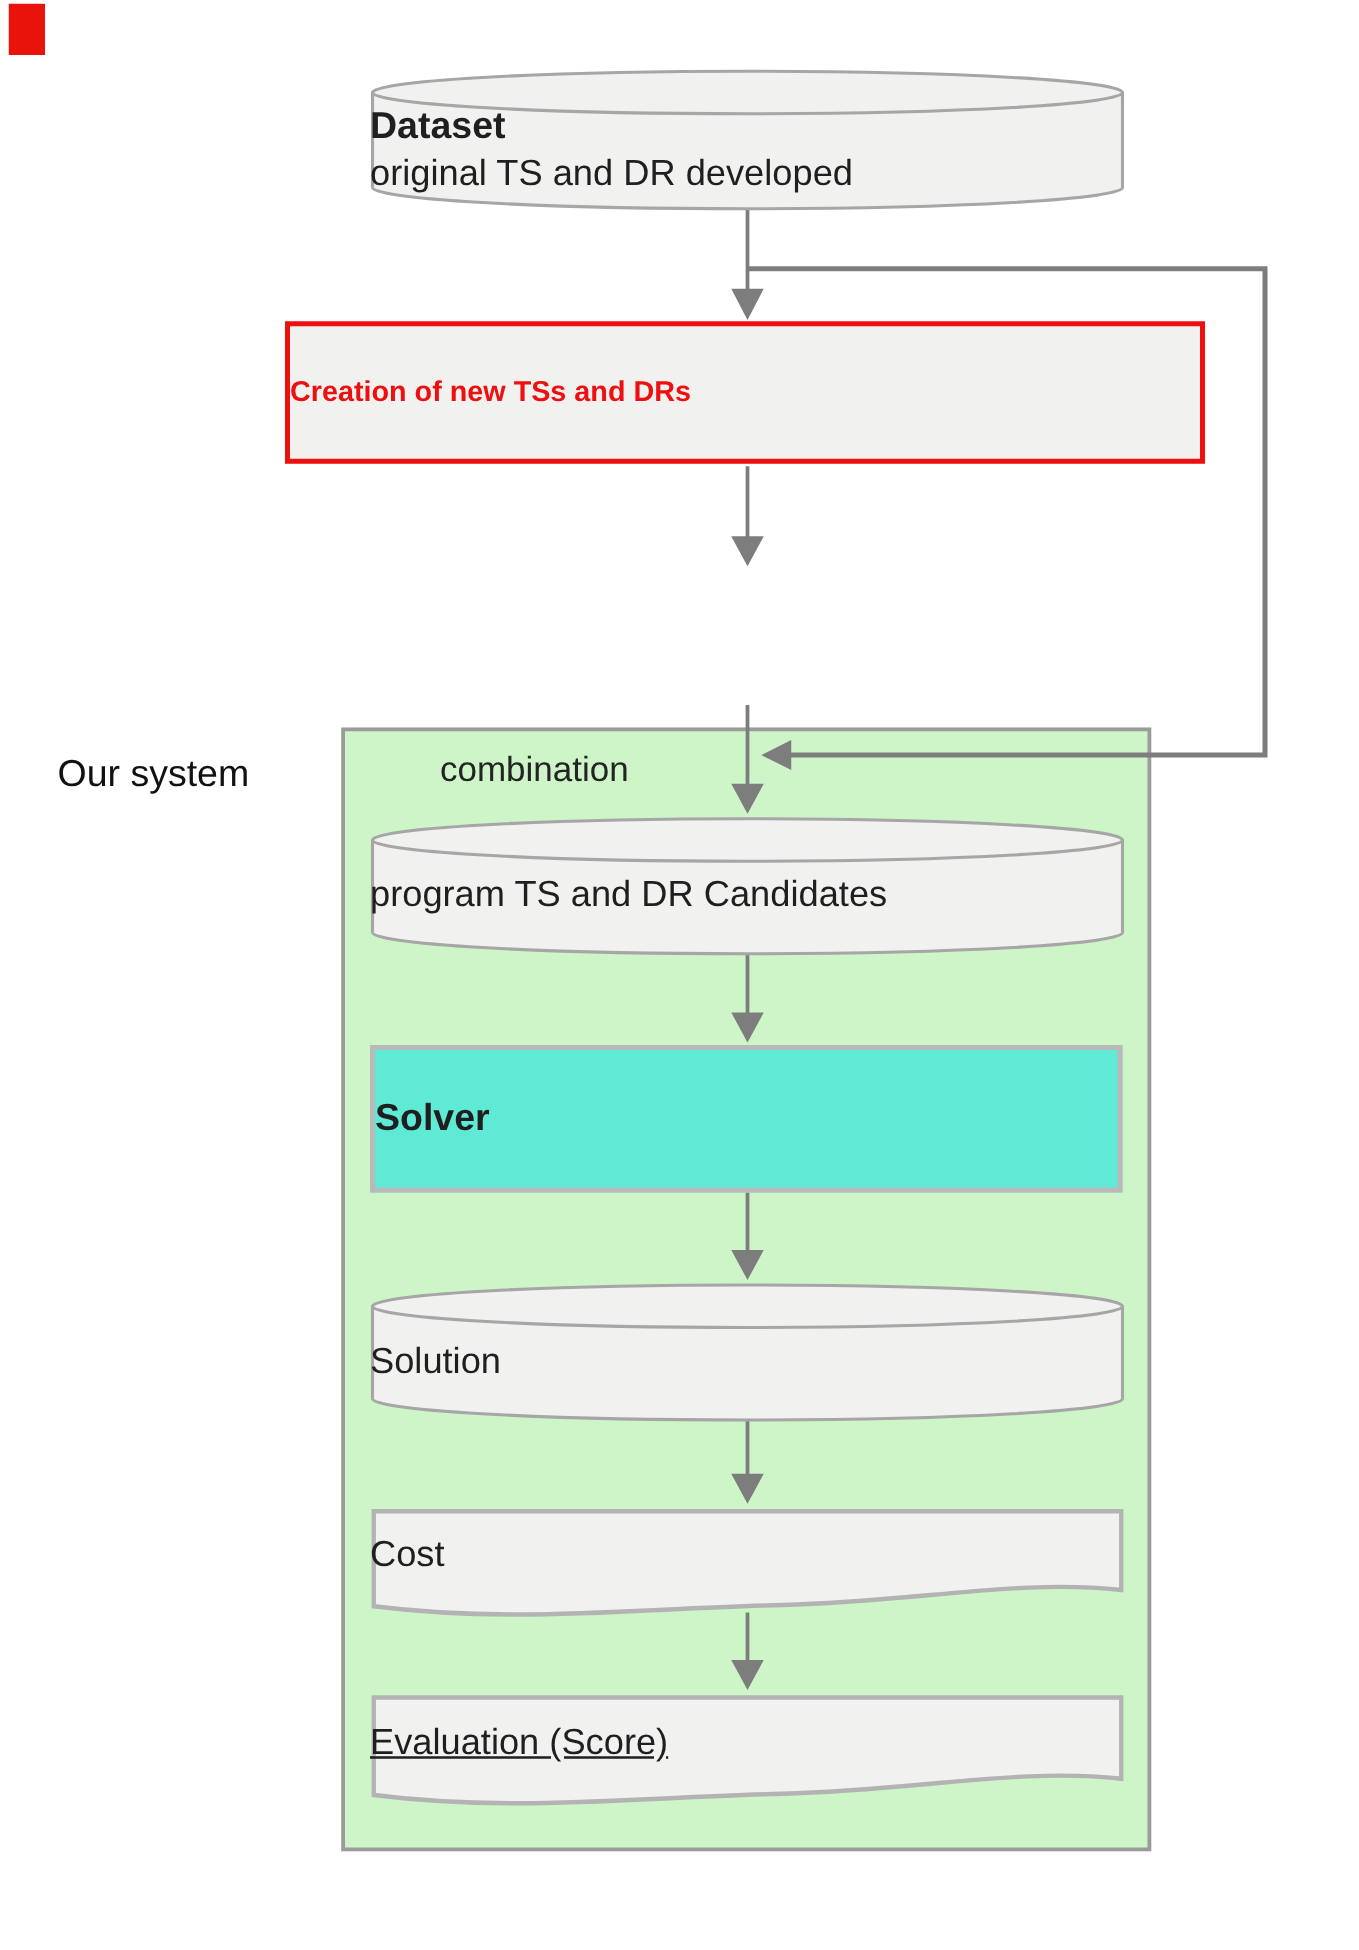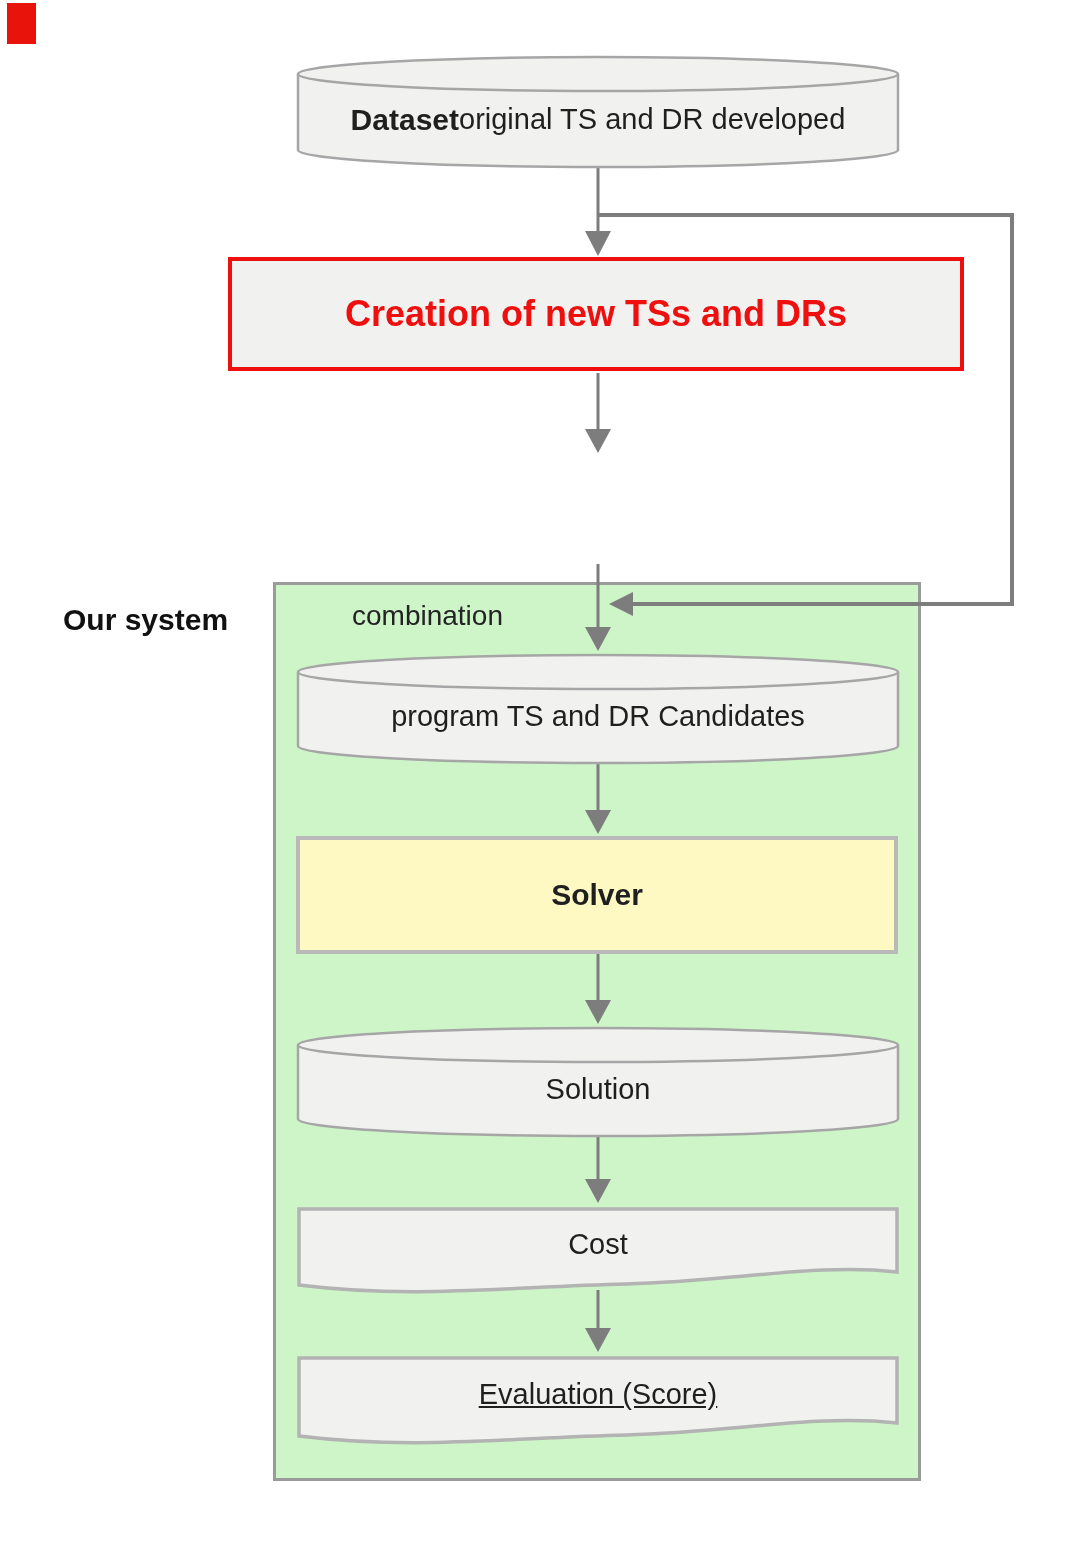--- a/index.html
+++ b/index.html
@@ -20,47 +20,47 @@
     background:#cdf5c8;
     border:3px solid #9b9b9b;
     box-sizing:border-box;
   }
 
   
   .node{left:296px;width:604px;}
   .node .shape-svg{position:absolute;left:0;top:0;width:100%;height:100%;}
   .node .label-wrap{
     position:relative;width:100%;height:100%;
-    display:flex;flex-direction:row;align-items:center;justify-content:center;
+    display:flex;flex-direction:column;align-items:flex-start;justify-content:center;
     text-align:center;line-height:1.28;
   }
   .node-title{font-size:30px;font-weight:bold;}
   .node-sub{font-size:29px;font-weight:normal;}
   .node-single{font-size:29px;font-weight:normal;}
 
   
   .cylinder .label-wrap{padding-top:16px;box-sizing:border-box;}
 
   
   .rect-box{
-    background:#fef9c3;border:4px solid #b9b9b9;box-sizing:border-box;
+    background:#5eead4;border:4px solid #b9b9b9;box-sizing:border-box;
   }
 
   
   #node-creation{
     left:228px;top:257px;width:736px;height:114px;
     background:#f1f1f0;border:4px solid #ee0f0f;box-sizing:border-box;
   }
   #node-creation .label-wrap{line-height:1.3;}
-  .red-text{color:#ee0f0f;font-weight:bold;font-size:36px;}
+  .red-text{color:#ee0f0f;font-weight:bold;font-size:23px;}
 
   #node-solver{top:836px;height:118px;width:602px;}
 
   
-  #our-system-label{left:63px;top:603px;font-size:30px;font-weight:bold;color:#111;}
+  #our-system-label{left:46px;top:603px;font-size:30px;font-weight:normal;color:#111;}
   #combination-label{left:352px;top:600px;font-size:28px;color:#242424;}
 
   
   #red-marker{left:7px;top:3px;width:29px;height:41px;background:#e8140c;}
 
   
   #node-dataset{top:55px;height:114px;}
   #node-output-file{top:456px;height:110px;}
   #node-updated{top:653px;height:112px;}
   #node-solution{top:1026px;height:112px;}

